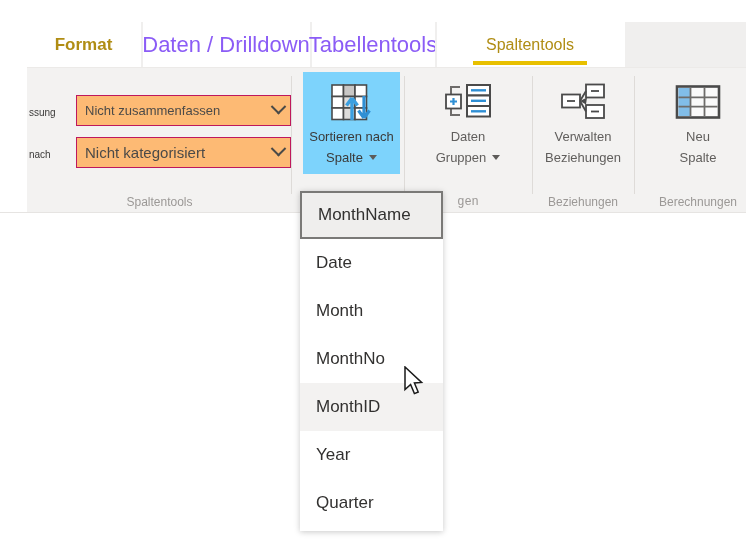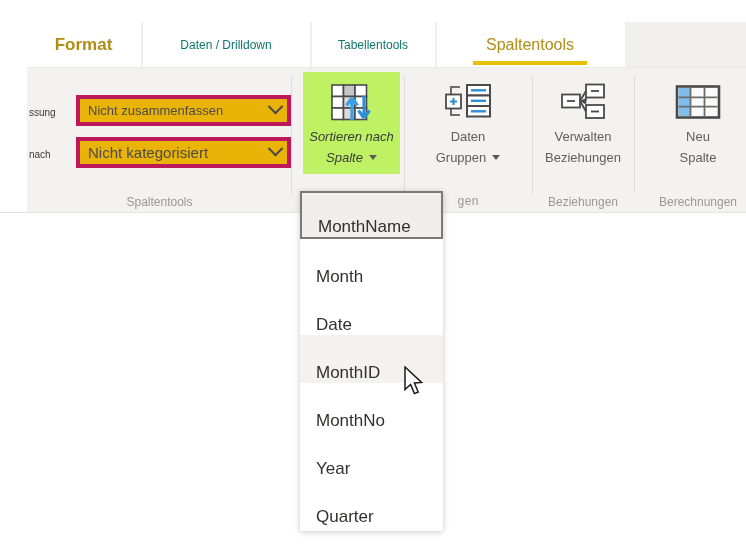--- a/index.html
+++ b/index.html
@@ -25,22 +25,22 @@
     height: 45px;
     background: #ffffff;
   }
   .tab {
     position: absolute;
     top: 0;
     height: 45px;
     display: flex;
     align-items: center;
     justify-content: center;
-    color: #0f766e;
-    font-size: 12px;
+    color: #8b5cf6;
+    font-size: 22px;
     white-space: nowrap;
     cursor: default;
   }
   .tab.active-format {
     color: #b08d14;
     font-weight: bold;
     font-size: 17px;
   }
   .tab.current {
     color: #b08d14;
@@ -106,22 +106,22 @@
 
   
   .prop-label {
     position: absolute;
     font-size: 10px;
     color: #3b3a39;
     white-space: nowrap;
   }
   .prop-combo {
     position: absolute;
-    background: #eab308;
-    border: 4px solid #be185d;
+    background: #fdba74;
+    border: 1px solid #be185d;
     box-sizing: border-box;
     display: flex;
     align-items: center;
     cursor: default;
   }
   .prop-combo .val {
     flex: 1;
     padding-left: 8px;
     color: #4b4a48;
     white-space: nowrap;
@@ -163,22 +163,21 @@
     text-align: center;
     white-space: nowrap;
   }
   .rbtn .lbl2row {
     display: flex;
     align-items: center;
     justify-content: center;
     gap: 6px;
   }
   .rbtn.highlighted {
-    background: #bef264;
-    font-style: italic;
+    background: #7dd3fc;
   }
   .rbtn.highlighted .lbl { color: #3b3a39; }
 
   .dd-caret {
     width: 0; height: 0;
     border-left: 4px solid transparent;
     border-right: 4px solid transparent;
     border-top: 5px solid #5d5b59;
     display: inline-block;
   }
@@ -191,21 +190,21 @@
     width: 143px;
     height: 340px;
     background: #ffffff;
     box-shadow: 0 1px 6px rgba(0,0,0,0.22);
     z-index: 40;
   }
   .dd-item {
     position: relative;
     height: 48px;
     display: flex;
-    align-items: flex-end;
+    align-items: center;
     padding-left: 16px;
     font-size: 17px;
     color: #323130;
     box-sizing: border-box;
     cursor: default;
     white-space: nowrap;
   }
   .dd-item.selected {
     background: #efeeed;
     border: 2px solid #7a7977;
@@ -372,30 +371,30 @@
   <div class="grp-label" style="left:616px;top:127px;width:110px;">Berechnungen</div>
 </div>
 
 <div id="ribbon-bottom-line"></div>
 
 <div id="dropdown">
   <div class="dd-item selected">
     <span>MonthName</span>
   </div>
   <div class="dd-item">
+    <span>Date</span>
+  </div>
+  <div class="dd-item">
     <span>Month</span>
   </div>
   <div class="dd-item">
-    <span>Date</span>
+    <span>MonthNo</span>
   </div>
   <div class="dd-item hover">
     <span>MonthID</span>
-  </div>
-  <div class="dd-item">
-    <span>MonthNo</span>
   </div>
   <div class="dd-item">
     <span>Year</span>
   </div>
   <div class="dd-item">
     <span>Quarter</span>
   </div>
 </div>
 
 <div id="cursor">

